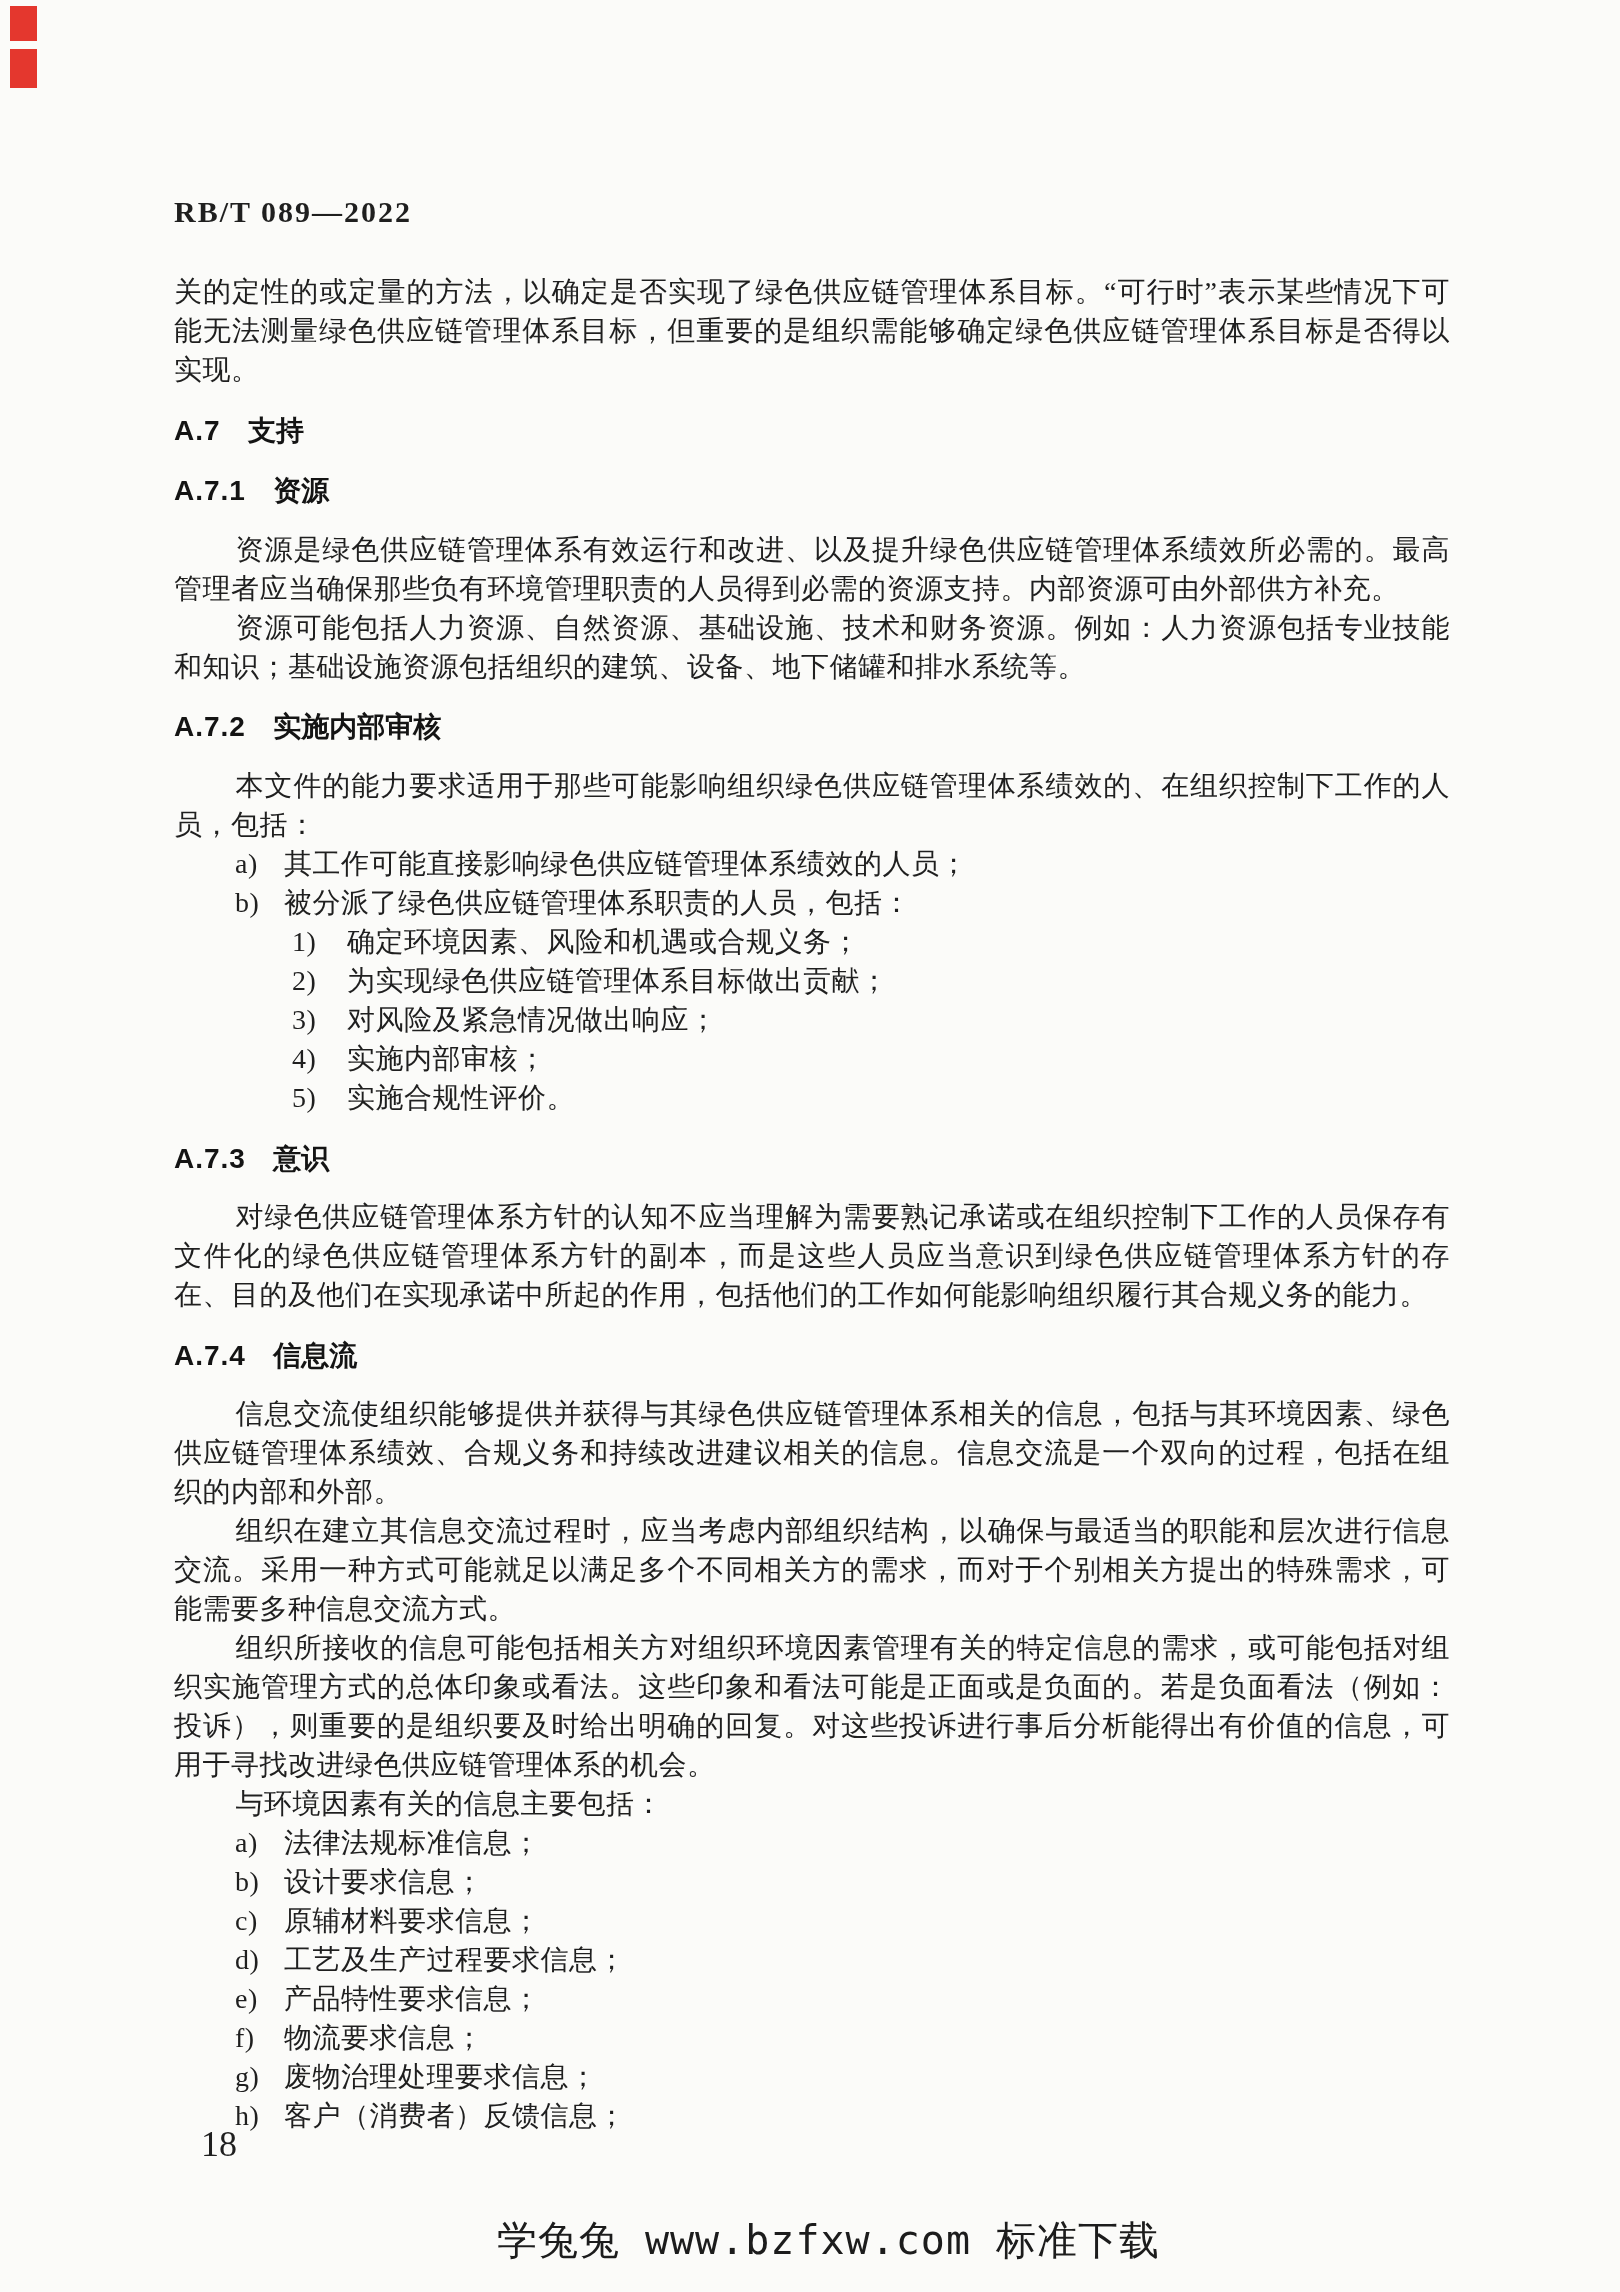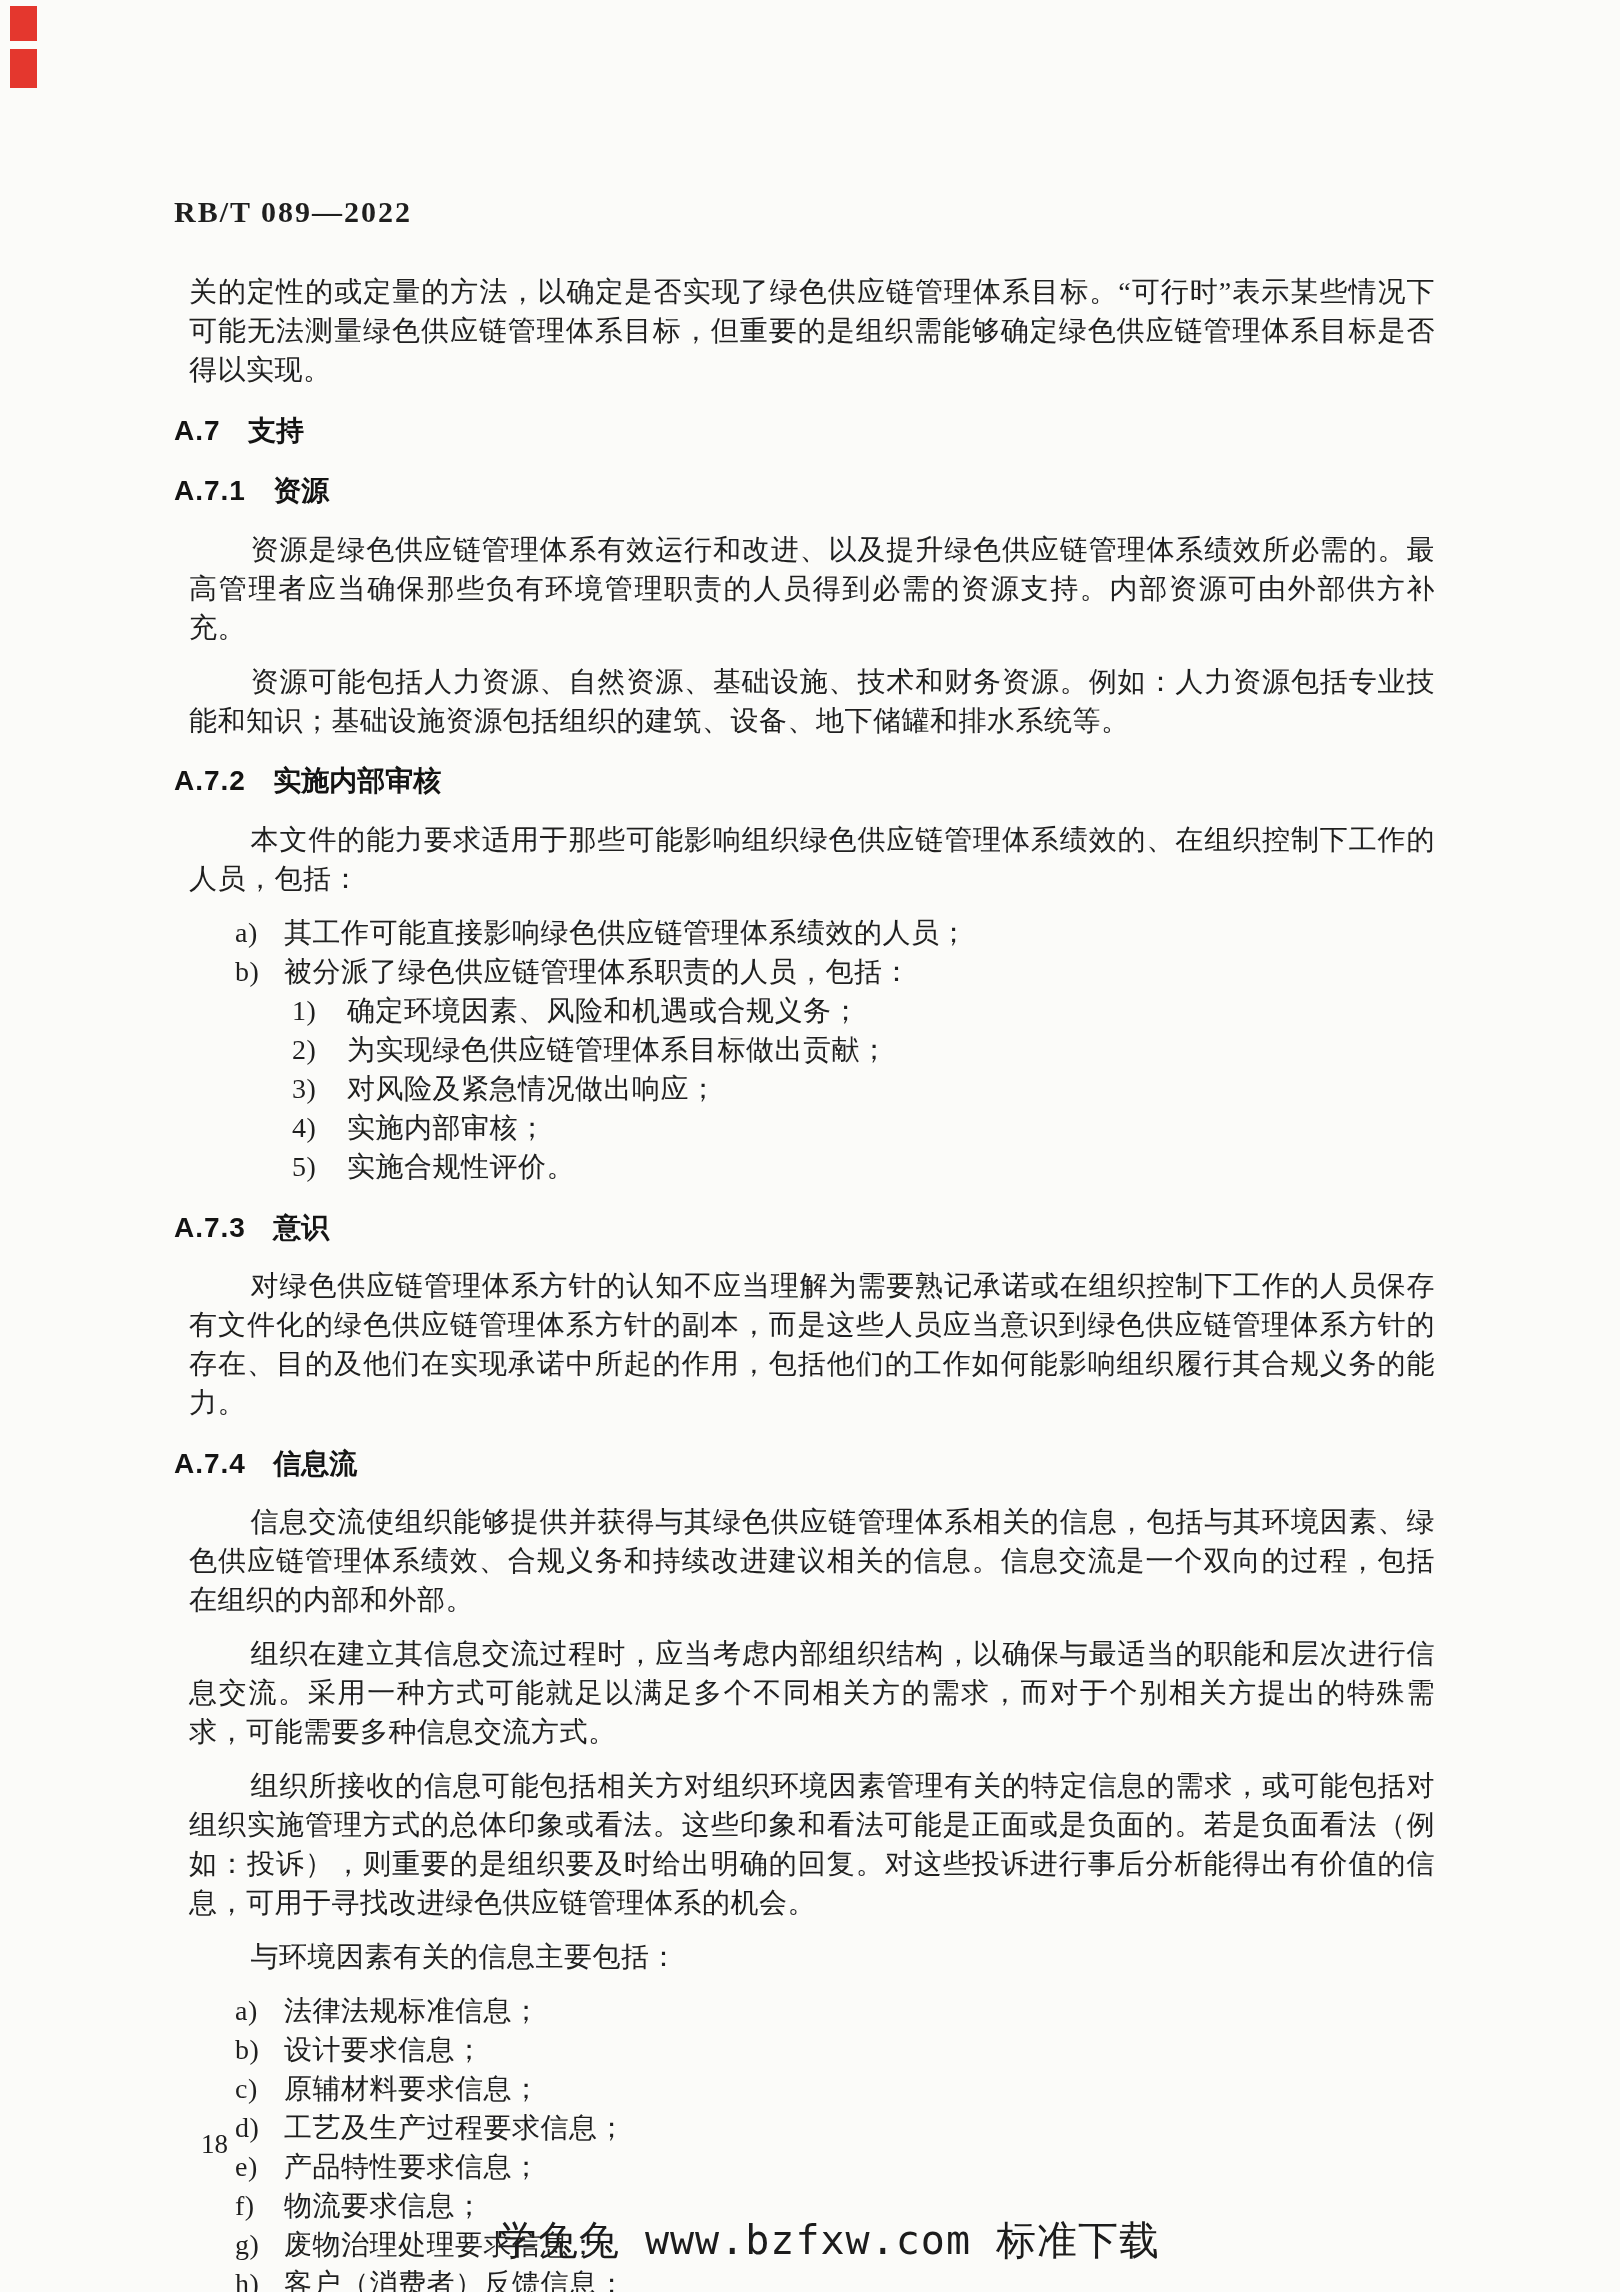--- a/index.html
+++ b/index.html
@@ -17,42 +17,42 @@
   .stamp-2{left:9.8px;top:49px;width:27.4px;height:39px;}
   .content{
     position:absolute;left:174px;top:192px;width:1276px;
   }
   .doc-code{
     font-weight:bold;font-size:30px;line-height:39px;
     letter-spacing:2px;margin:0 0 41px 0;
     font-family:"Liberation Serif",serif;
   }
   .para{
-    font-size:28px;line-height:39px;margin:15px;
+    font-size:28px;line-height:39px;margin:0;
     text-align:justify;text-indent:2.2em;
     letter-spacing:0.5px;
   }
   .para.no-indent{text-indent:0;}
   .sec{
     font-family:"Liberation Sans",sans-serif;
     font-weight:700;font-size:28px;line-height:39px;
     margin:21.6px 0 19.6px 0;color:#141414;
   }
   .sec .sec-label{margin-right:27.4px;letter-spacing:1px;}
   .li{
     position:relative;padding-left:110px;
     font-size:28px;line-height:39px;text-align:justify;
     letter-spacing:0.5px;
   }
   .li .li-label{position:absolute;left:61px;}
   .li-sub{padding-left:173px;}
   .li-sub .li-label{left:118px;}
   .page-number{
     position:absolute;left:201px;top:2125px;
-    font-size:27px;line-height:39px;
+    font-size:36px;line-height:39px;
   }
   .watermark{
     position:absolute;left:0;right:0;top:2213px;
     text-align:center;
     font-family:"DejaVu Sans Mono",monospace;
     font-size:40px;color:#1c1c1c;letter-spacing:1px;
   }
 </style>
 </head>
 <body>

